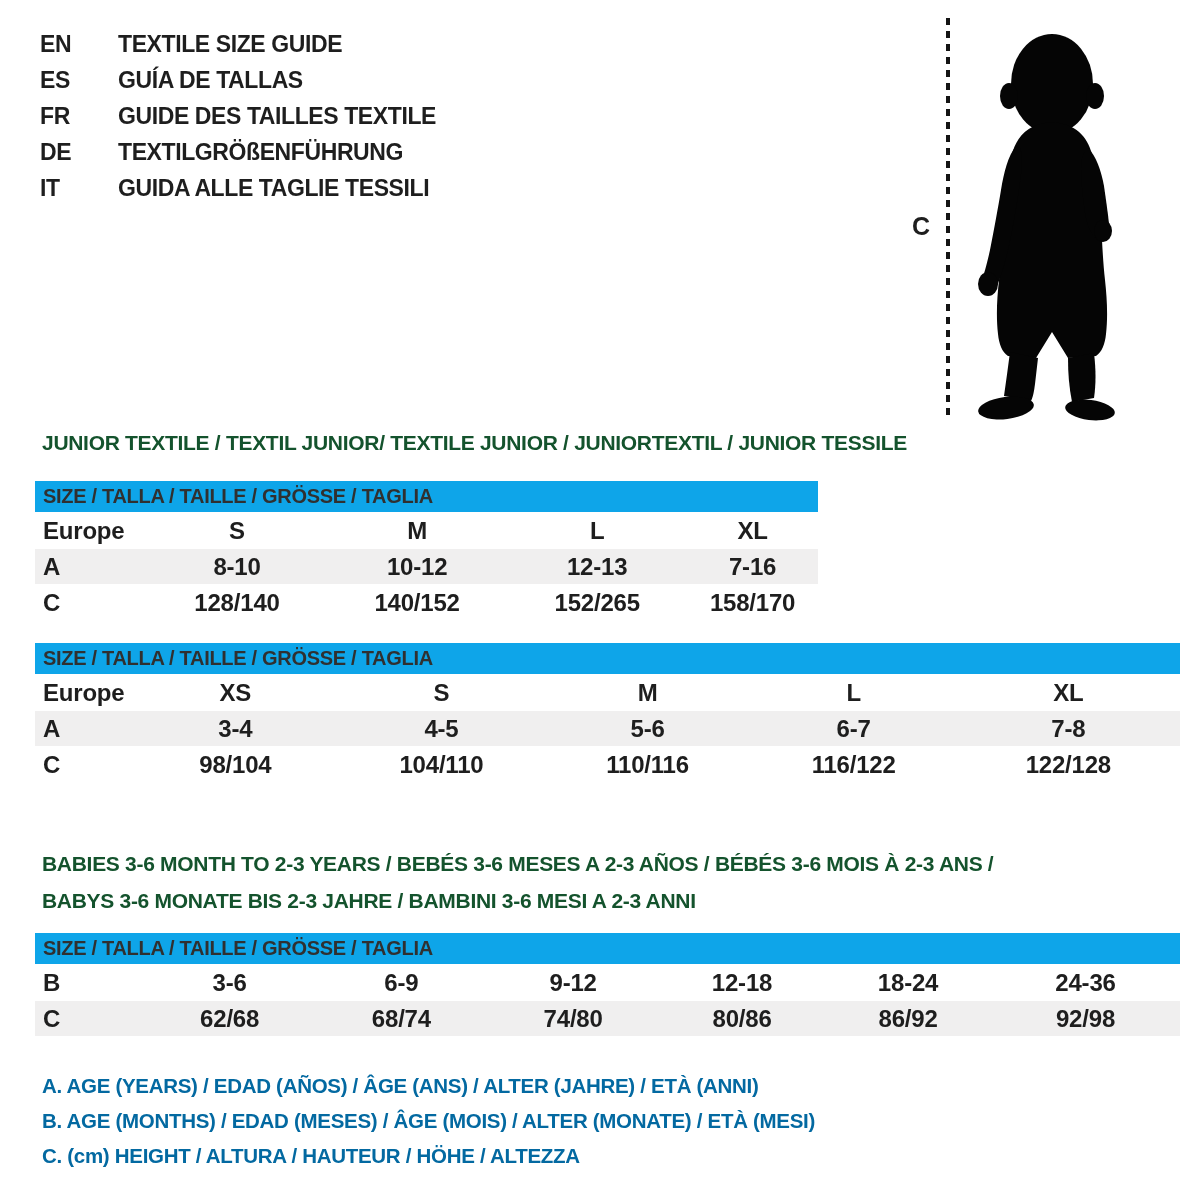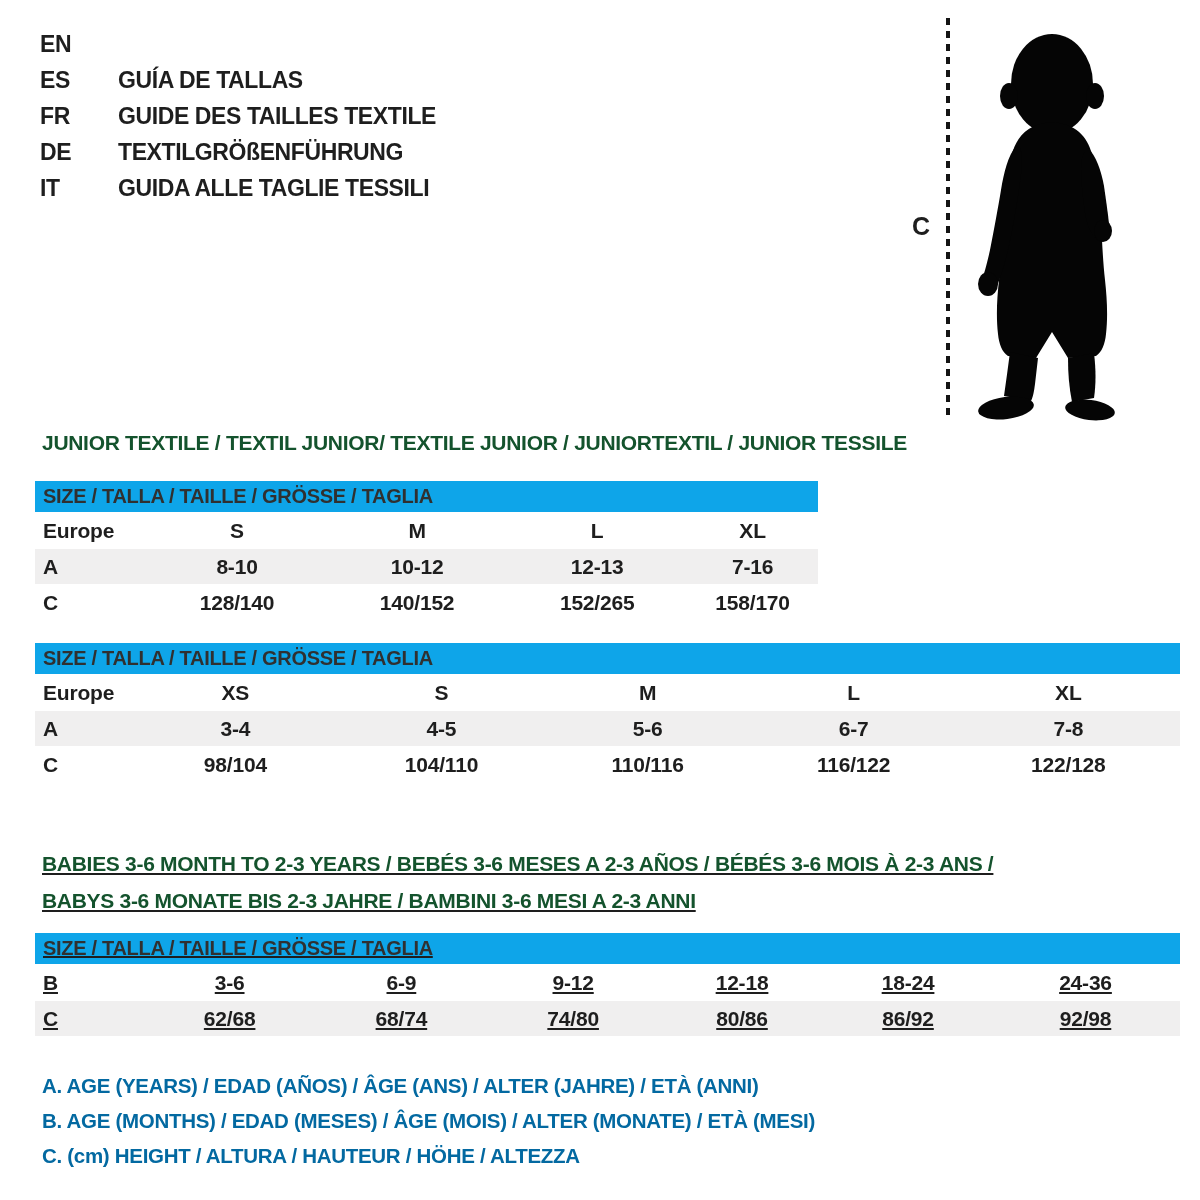--- a/index.html
+++ b/index.html
@@ -17,51 +17,52 @@
   .height-letter{position:absolute;left:12px;top:202px;font-size:25px;font-weight:700;}
   .dash-line{
     position:absolute;left:46px;top:8px;width:4px;height:400px;
     background:repeating-linear-gradient(to bottom,#141414 0 7px,transparent 7px 13px);
   }
   .baby-svg{position:absolute;left:62px;top:12px;width:178px;height:402px;}
   
   .section{position:absolute;}
   #sec-junior{left:35px;top:430px;width:783px;}
   #sec-children{left:35px;top:643px;width:1145px;}
-  #sec-babies{left:35px;top:845px;width:1145px;text-decoration:underline;}
+  #sec-babies{left:35px;top:845px;width:1145px;}
   .sec-title{
     font-size:21px;font-weight:700;letter-spacing:-0.3px;color:#14532d;
     padding-left:7px;line-height:25px;margin-bottom:26px;white-space:nowrap;
   }
   #sec-babies .sec-title{line-height:37px;margin-bottom:14px;}
   .sub{font-size:13px;vertical-align:-4px;}
   .size-bar{
     height:31px;background:#0ea5e9;font-size:20px;font-weight:700;
     line-height:31px;padding-left:8px;color:#303030;letter-spacing:-0.3px;
   }
   .trow{
-    display:grid;height:35px;align-items:center;font-size:21px;font-weight:700;
+    display:grid;height:35px;align-items:center;font-size:24px;font-weight:700;
     letter-spacing:-0.2px;color:#1e1e1e;margin-top:1px;
   }
   .trow.alt{background:#f0efef;}
   .cols-4{grid-template-columns:14.3% 23% 23% 23% 16.7%;}
   .cols-5{grid-template-columns:8.5% 18% 18% 18% 18% 19.5%;}
   .cols-6{grid-template-columns:9.5% 15% 15% 15% 14.5% 14.5% 16.5%;}
   .trow .l{padding-left:8px;text-align:left;}
   .trow .c{text-align:center;}
   
   .legend{position:absolute;left:42px;top:1068px;}
   .legend-line{font-size:20.5px;font-weight:700;line-height:35px;letter-spacing:-0.3px;color:#0369a1;white-space:nowrap;}
 </style>
 </head>
 <body>
 
 <div class="lang-block">
   <div class="lang-row">
     <span class="lang-code">EN</span>
+    <span class="lang-label">TEXTILE SIZE GUIDE</span>
   </div>
   <div class="lang-row">
     <span class="lang-code">ES</span>
     <span class="lang-label">GUÍA DE TALLAS</span>
   </div>
   <div class="lang-row">
     <span class="lang-code">FR</span>
     <span class="lang-label">GUIDE DES TAILLES TEXTILE</span>
   </div>
   <div class="lang-row">

